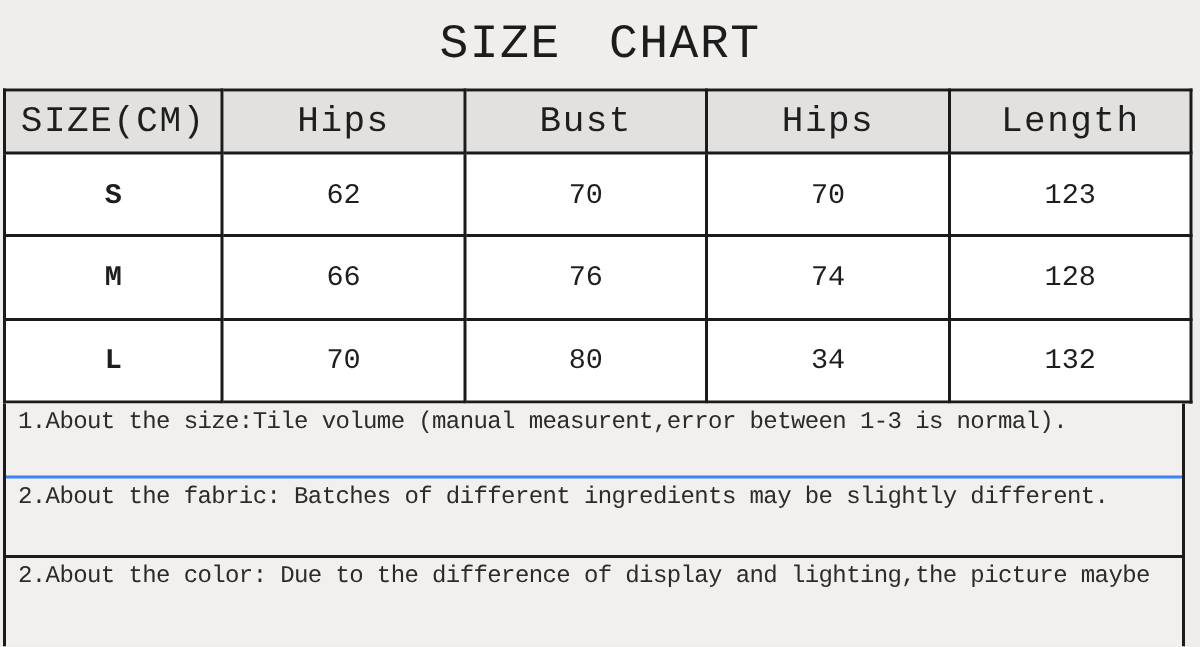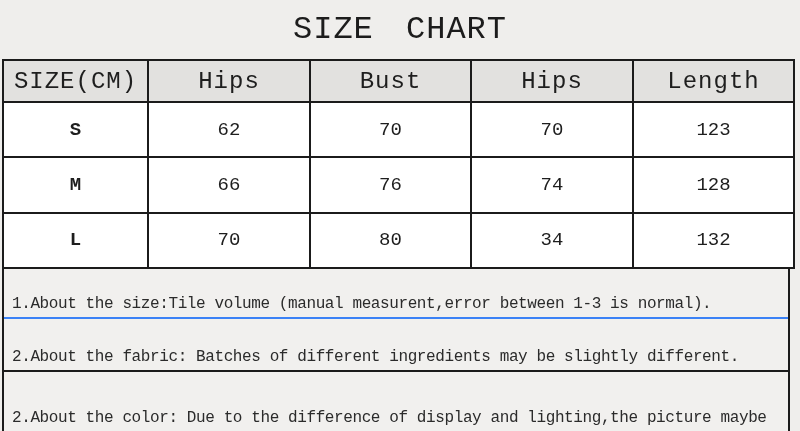--- a/index.html
+++ b/index.html
@@ -66,21 +66,21 @@
     width: 788px;
     box-sizing: border-box;
     background: #f1f0ee;
     border-left: 2px solid #1b1b1b;
     border-right: 2px solid #1b1b1b;
   }
   .note {
     box-sizing: border-box;
     display: flex;
     flex-direction: column;
-    justify-content: flex-end;
+    justify-content: flex-start;
     padding-left: 8px;
     color: #2b2b2b;
     font-size: 16px;
     letter-spacing: -0.4px;
   }
   .note-1 { height: 48px; }
   .note-2 { height: 53px; border-top: 2px solid #3b82f6; }
   .note-3 { height: 61px; border-top: 2px solid #1b1b1b; }
   .note-line {
     white-space: nowrap;

